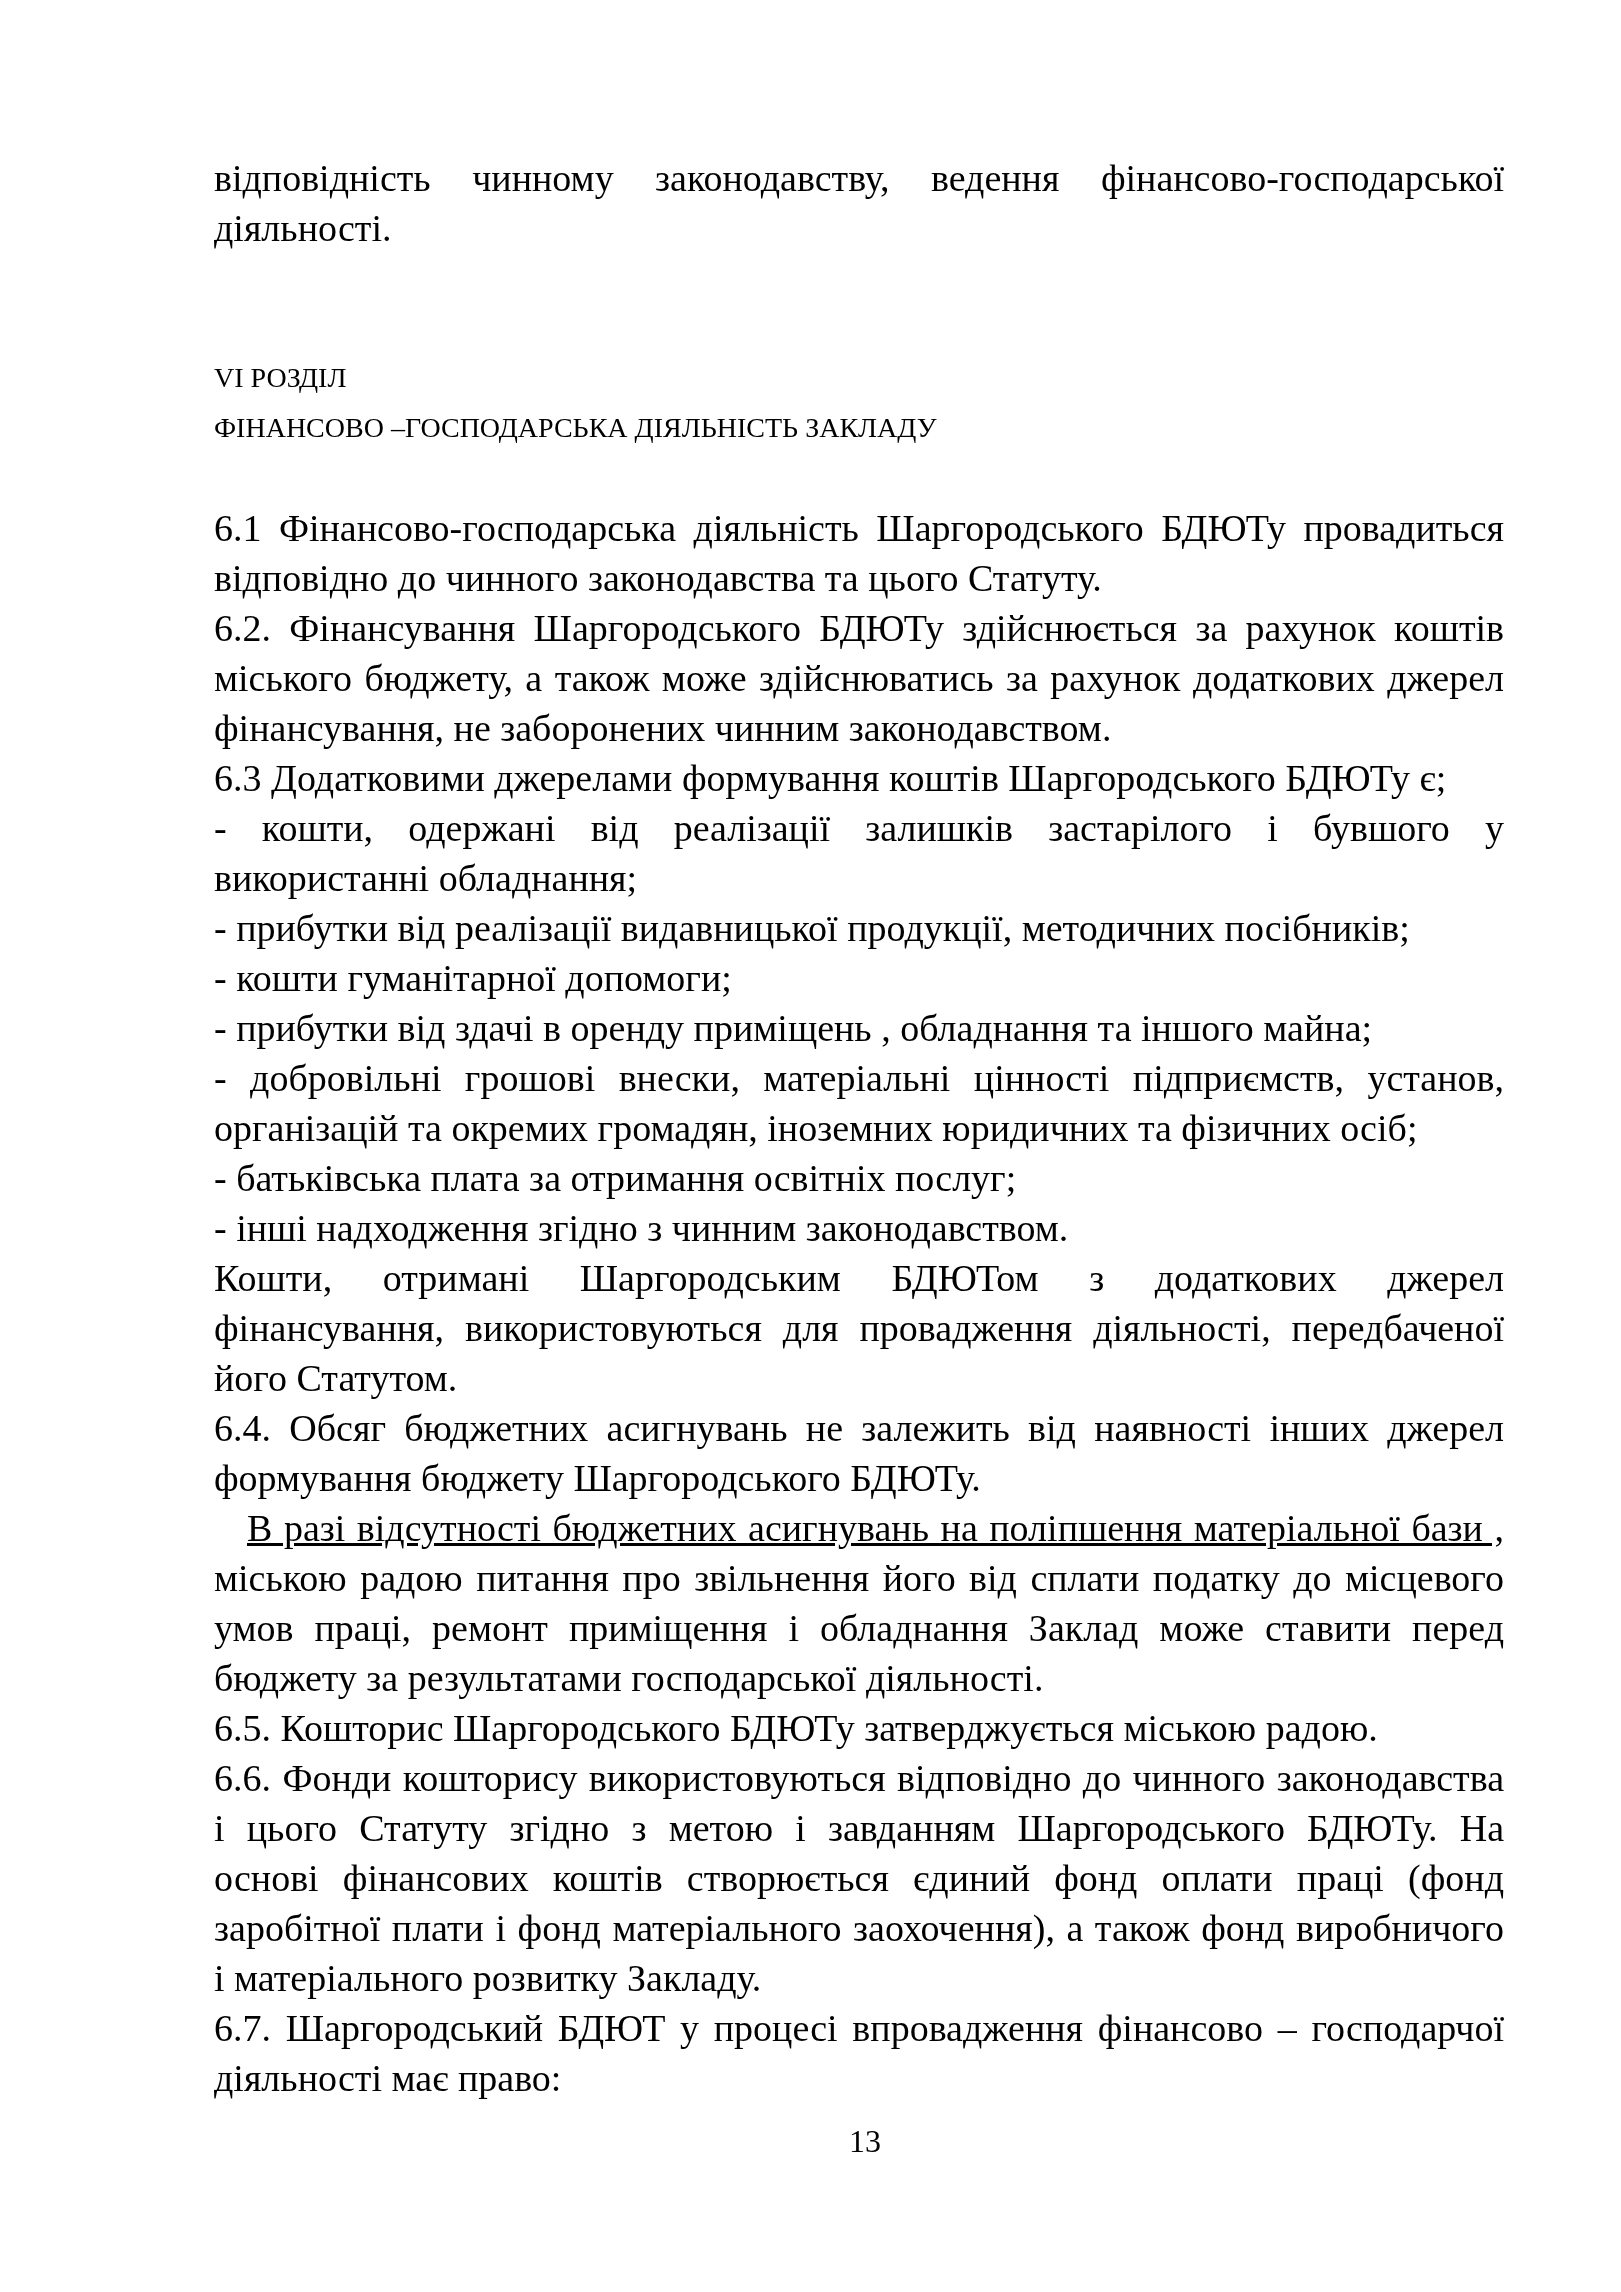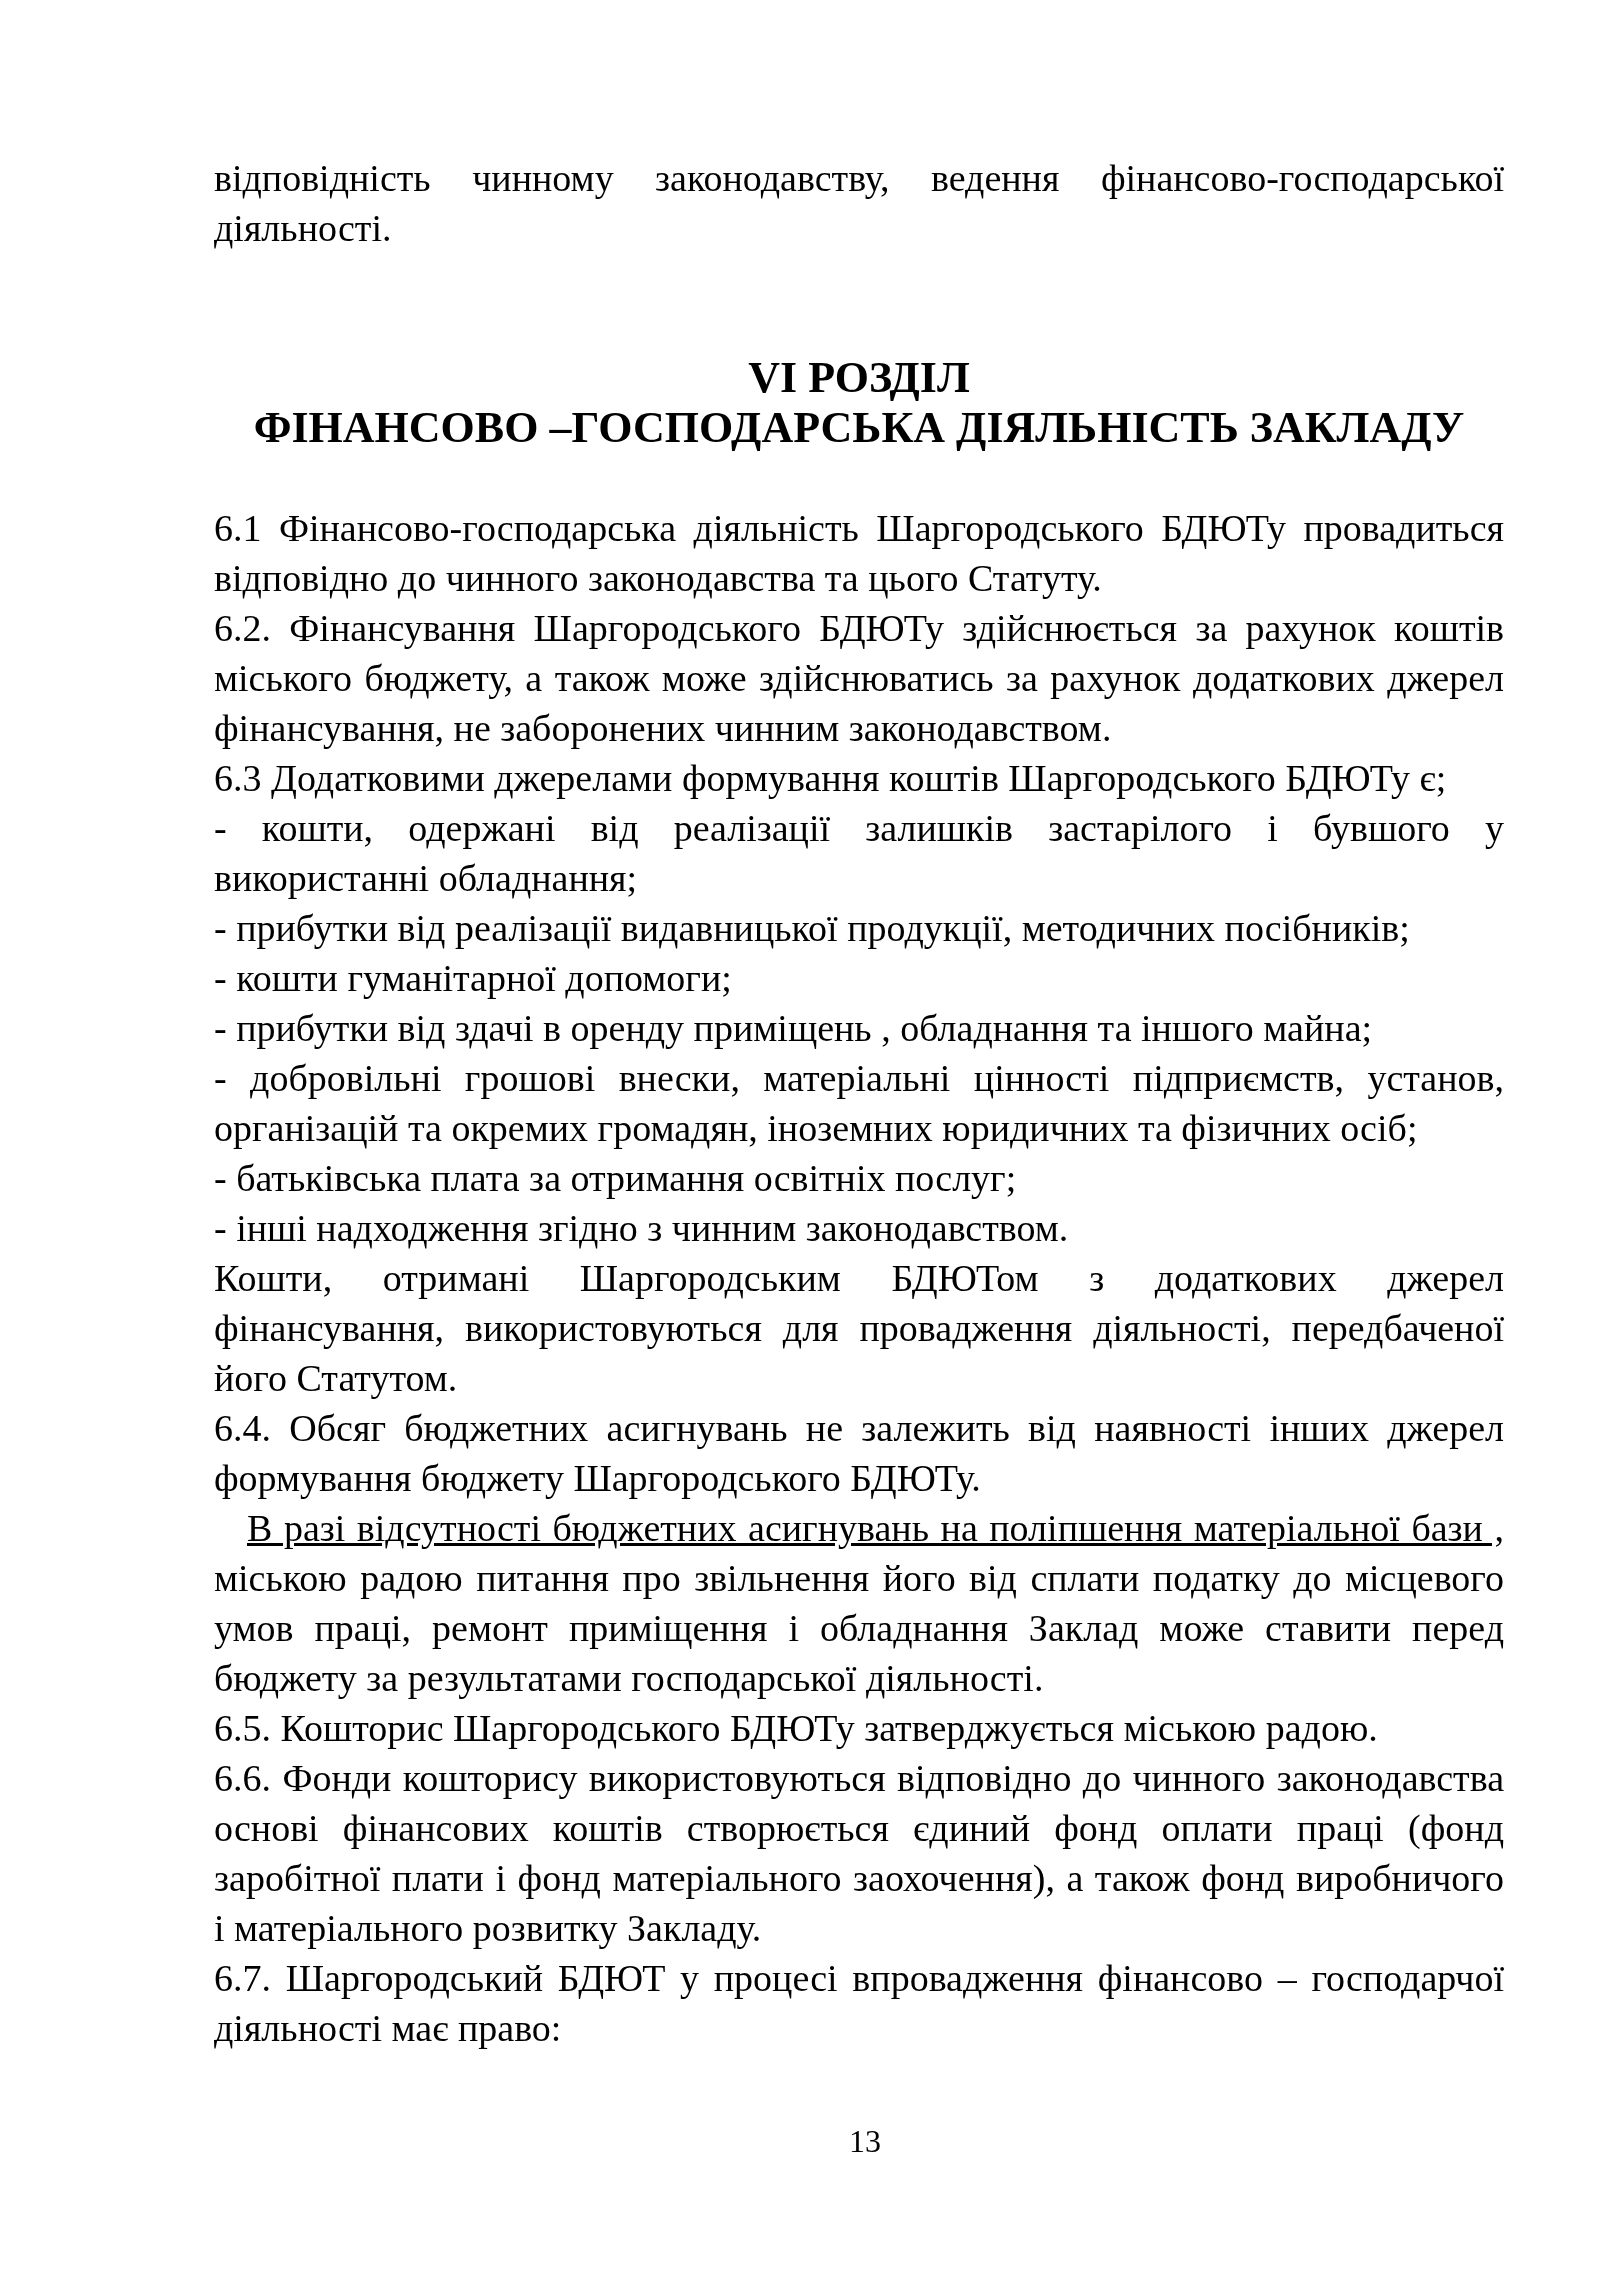--- a/index.html
+++ b/index.html
@@ -39,23 +39,23 @@
     .line.justify {
       text-align: justify;
       text-align-last: justify;
       white-space: normal;
       overflow: hidden;
     }
     .line.left { text-align: left; }
     .line.indent { padding-left: 33px; text-decoration: underline; }
     .line.blank { }
     .line.heading {
-      text-align: center;
-      font-weight: bold;
-      font-size: 44px;
+      text-align: left;
+      font-weight: normal;
+      font-size: 28px;
     }
     .page-number {
       position: absolute;
       left: 220px;
       width: 1290px;
       top: 2122px;
       text-align: center;
       font-size: 32px;
       line-height: 39px;
     }
@@ -92,20 +92,21 @@
     <div class="line justify">фінансування, використовуються для  провадження діяльності, передбаченої</div>
     <div class="line left">його Статутом.</div>
     <div class="line justify">6.4. Обсяг бюджетних асигнувань не залежить від наявності інших джерел</div>
     <div class="line left">формування бюджету Шаргородського БДЮТу.</div>
     <div class="line justify indent">В разі відсутності бюджетних асигнувань на поліпшення матеріальної бази ,</div>
     <div class="line justify">міською радою питання про звільнення його від сплати податку до місцевого</div>
     <div class="line justify">умов праці, ремонт приміщення і обладнання Заклад може ставити перед</div>
     <div class="line left">бюджету за результатами господарської діяльності.</div>
     <div class="line left">6.5. Кошторис Шаргородського БДЮТу затверджується міською радою.</div>
     <div class="line justify">6.6. Фонди кошторису використовуються відповідно до чинного законодавства</div>
+    <div class="line justify">і цього Статуту згідно з метою і завданням Шаргородського БДЮТу. На</div>
     <div class="line justify">основі фінансових коштів створюється єдиний фонд оплати праці (фонд</div>
     <div class="line justify">заробітної плати і фонд матеріального заохочення), а також фонд виробничого</div>
     <div class="line left">і матеріального розвитку Закладу.</div>
     <div class="line justify">6.7. Шаргородський БДЮТ  у процесі впровадження фінансово – господарчої</div>
     <div class="line left">діяльності має право:</div>
   </div>
 
   <div class="page-number">13</div>
 </div>
 

